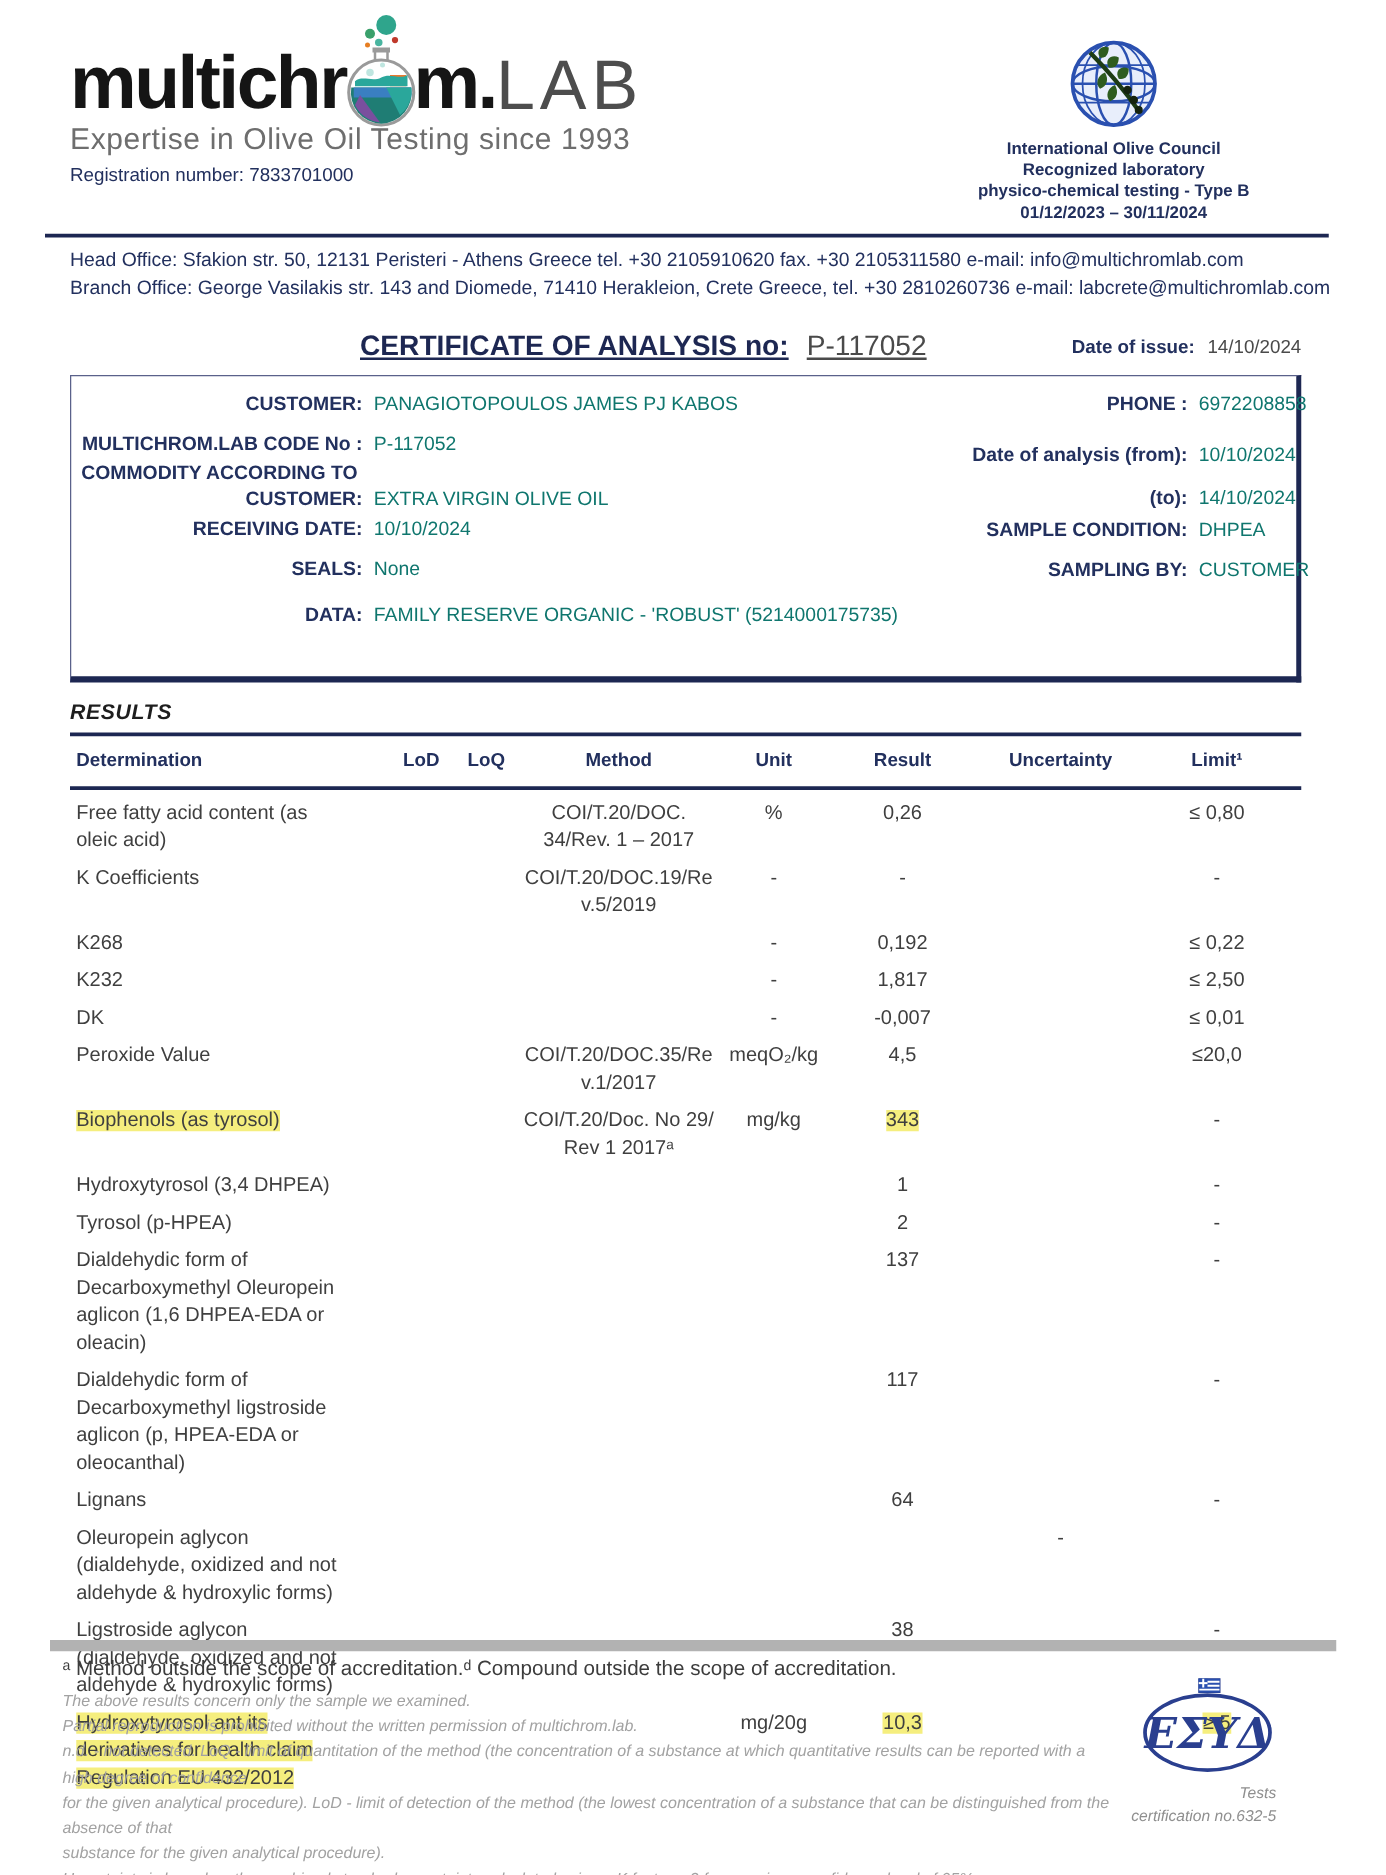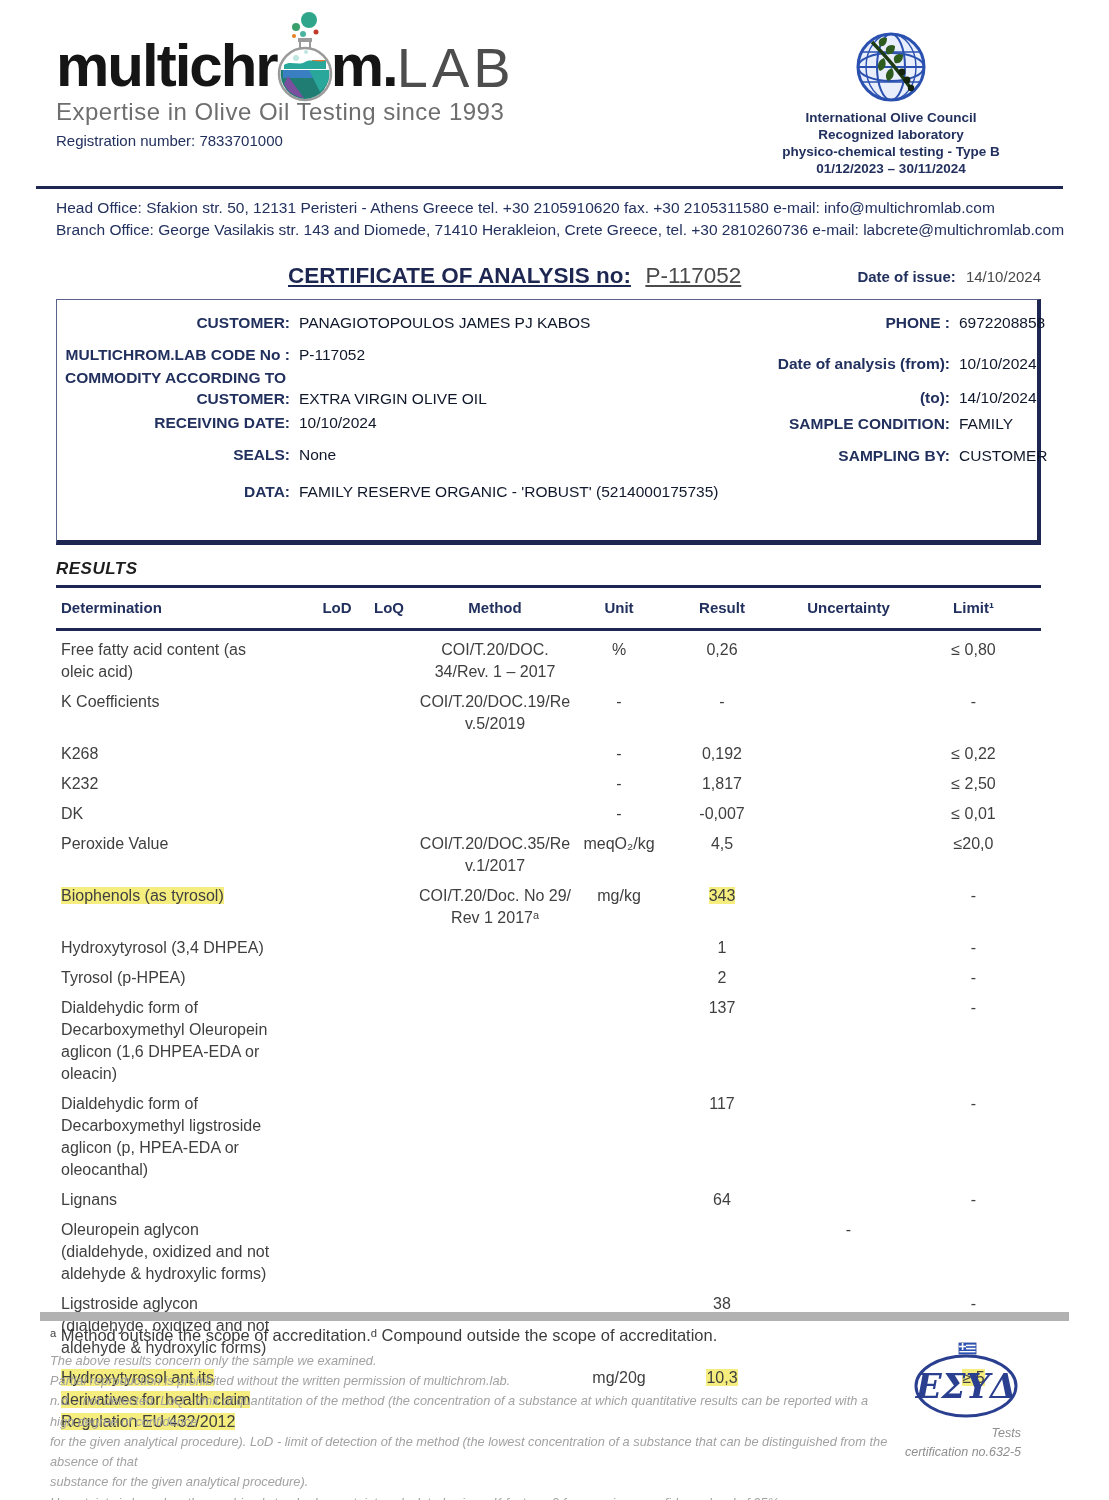--- a/index.html
+++ b/index.html
@@ -50,21 +50,21 @@
     border-bottom: 5px solid #1d2752;
     height: 246px;
     position: relative;
     padding: 12px 0 0 8px;
     display: flex;
   }
   .cust-left { width: 640px; flex: none; }
   .cust-right { width: 300px; flex: none; margin-left: 0; }
   .crow { display: flex; line-height: 21px; font-size: 15.5px; }
   .crow .clabel { width: 225px; flex: none; text-align: right; font-weight: bold; color: #22305e; }
-  .crow .cvalue { padding-left: 9px; color: #0f172a; white-space: nowrap; }
+  .crow .cvalue { padding-left: 9px; color: #0f766e; white-space: nowrap; }
   .cust-left .crow:nth-child(2) { margin-top: 11px; }
   .cust-left .crow:nth-child(3) { margin-top: 2px; }
   .cust-left .crow:nth-child(3) .clabel { width: auto; text-align: left; }
   .cust-left .crow:nth-child(5) { margin-top: 3px; }
   .cust-left .crow:nth-child(6) { margin-top: 11px; }
   .cust-left .crow:nth-child(7) { margin-top: 16px; }
   .cust-right .crow .clabel { width: 245px; }
   .cust-right .crow:nth-child(2) { margin-top: 20px; }
   .cust-right .crow:nth-child(3) { margin-top: 13px; }
   .cust-right .crow:nth-child(4) { margin-top: 5px; }
@@ -215,21 +215,21 @@
         <div class="crow">
           <div class="clabel">Date of analysis (from):</div>
           <div class="cvalue">10/10/2024</div>
         </div>
         <div class="crow">
           <div class="clabel">(to):</div>
           <div class="cvalue">14/10/2024</div>
         </div>
         <div class="crow">
           <div class="clabel">SAMPLE CONDITION:</div>
-          <div class="cvalue">FAMILY</div>
+          <div class="cvalue">DHPEA</div>
         </div>
         <div class="crow">
           <div class="clabel">SAMPLING BY:</div>
           <div class="cvalue">CUSTOMER</div>
         </div>
       </div>
   </div>
 
   <div class="results-heading">RESULTS</div>
   <hr class="rule2">

